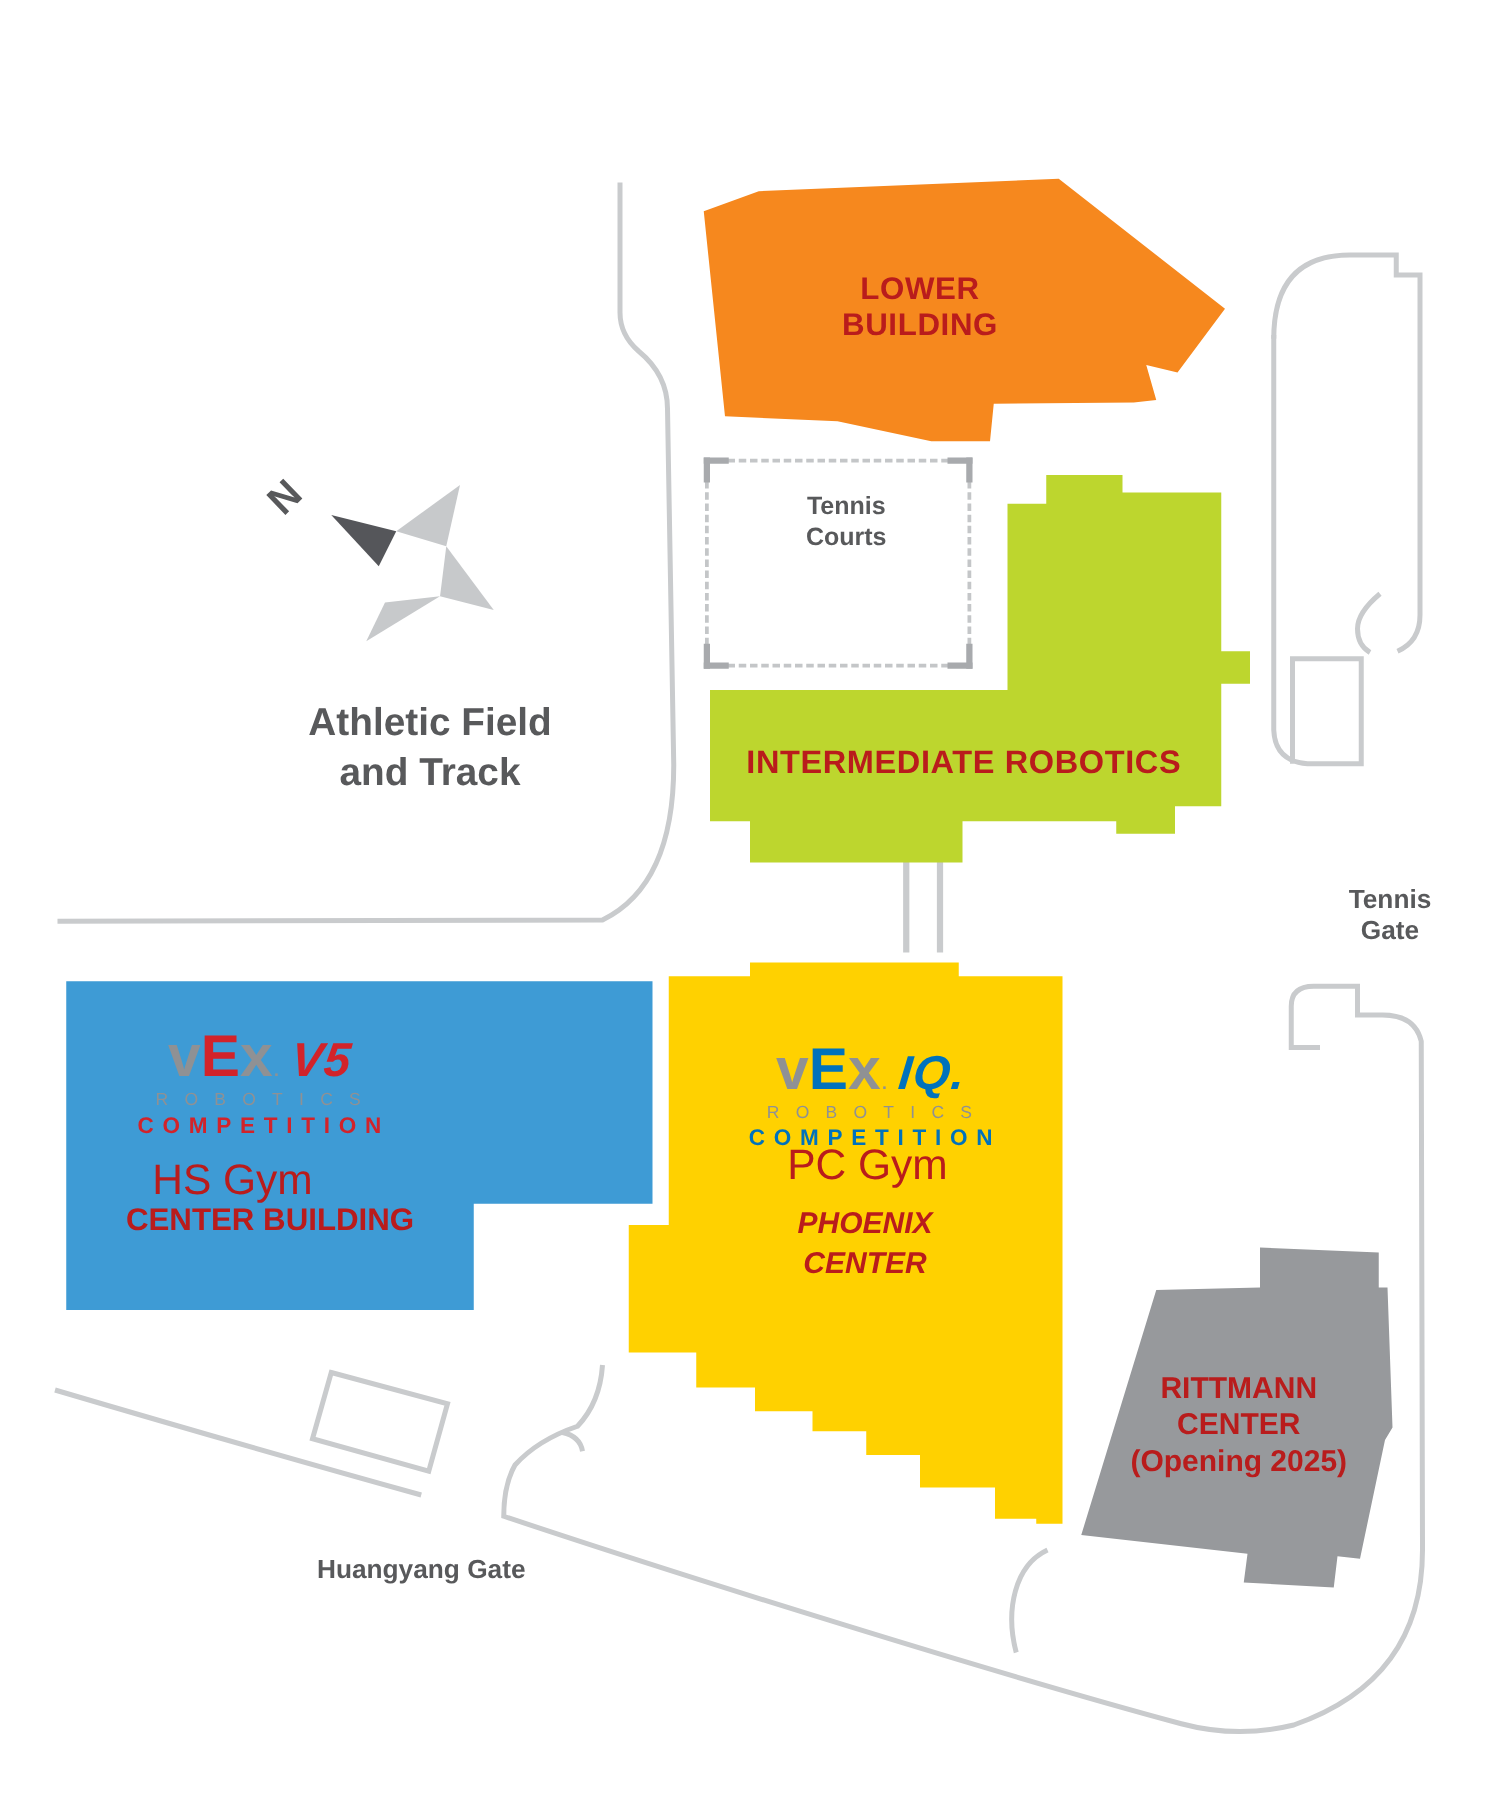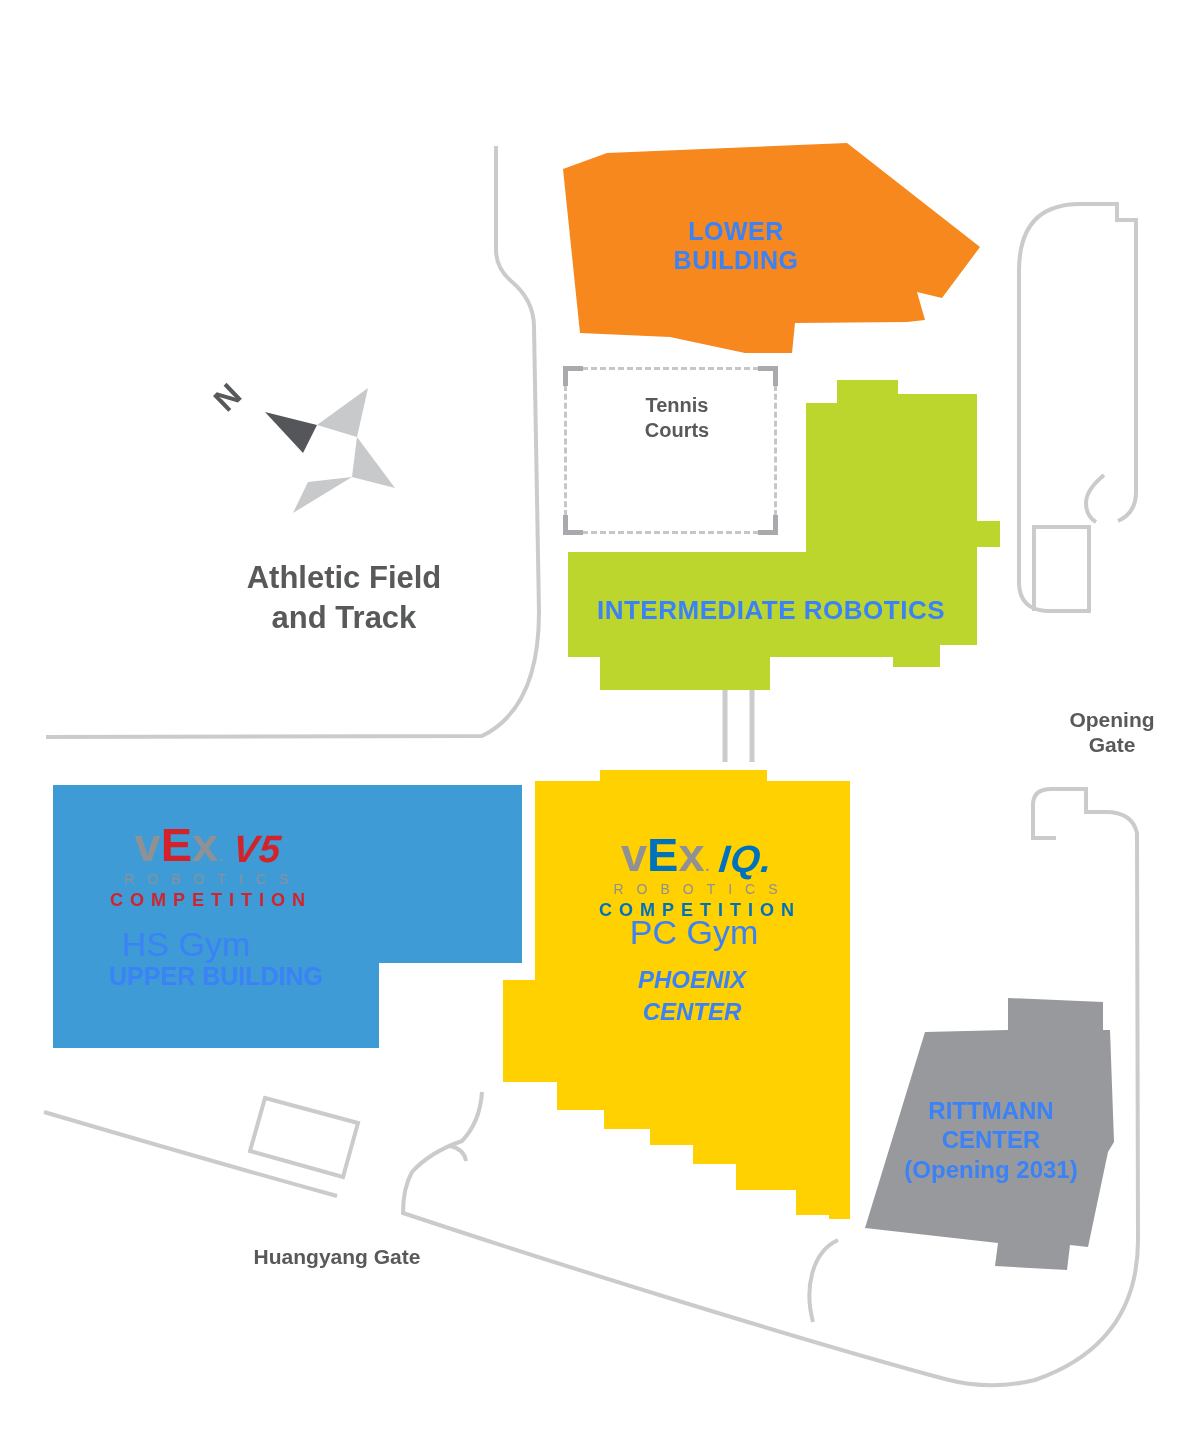--- a/index.html
+++ b/index.html
@@ -13,21 +13,21 @@
   .fill-blue{fill:var(--blue);}
   .fill-yellow{fill:var(--yellow);}
   .fill-graybldg{fill:var(--gray_building);}
   .compass-dark{fill:var(--compass_dark);}
   .compass-light{fill:var(--compass_light);}
   .road{stroke:var(--road);stroke-width:4;fill:none;stroke-linecap:butt;}
   .road-wide{stroke-width:5;}
 
   
   .lbl{position:absolute;transform:translate(-50%,-50%);text-align:center;
-       white-space:pre-line;font-weight:bold;color:#3b82f6;line-height:1.18;}
+       white-space:pre-line;font-weight:bold;color:#b91c1c;line-height:1.18;}
   .dark{color:var(--dark_text);}
 
   .lbl-lower{font-size:25px;letter-spacing:.5px;line-height:1.15;}
   .lbl-intermediate{font-size:26px;letter-spacing:.5px;}
   .lbl-tennis{font-size:20px;line-height:1.25;}
   .lbl-athletic{font-size:31px;line-height:1.3;margin-left:22px;}
   .lbl-gym{font-size:34px;font-weight:400;}
   .lbl-upper{font-size:25px;}
   .lbl-phoenix{font-size:24px;line-height:1.35;}
   .lbl-rittmann{font-size:24px;line-height:1.22;}
@@ -105,52 +105,52 @@
 BUILDING</div>
 
   <div class="lbl lbl-tennis dark" style="left:677px;top:418px;">Tennis
 Courts</div>
 
   <div class="lbl lbl-intermediate" style="left:771px;top:610px;">INTERMEDIATE ROBOTICS</div>
 
   <div class="lbl lbl-athletic dark" style="left:322px;top:598px;">Athletic Field
 and Track</div>
 
-  <div class="lbl lbl-gate dark" style="left:1112px;top:733px;">Opening Gate</div>
+  <div class="lbl lbl-gate dark" style="left:1112px;top:733px;">Tennis Gate</div>
 
   <div class="vex-logo" style="left:208px;top:824px;">
     <div class="vex-main">
       <span class="vex-v">v</span>
         <span class="vex-e c-red">E</span>
         <span class="vex-x">x</span>
         <span class="vex-dot">.</span>
         <span class="vex-series c-red">V5</span>
     </div>
     <div class="vex-robotics">ROBOTICS</div>
     <div class="vex-competition c-red">COMPETITION</div>
   </div>
 
   <div class="lbl lbl-gym" style="left:186px;top:932px;margin-top:12px;">HS Gym</div>
-  <div class="lbl lbl-upper" style="left:216px;top:977px;">UPPER BUILDING</div>
+  <div class="lbl lbl-upper" style="left:216px;top:977px;">CENTER BUILDING</div>
 
   <div class="vex-logo" style="left:697px;top:834px;">
     <div class="vex-main">
       <span class="vex-v">v</span>
         <span class="vex-e c-blue">E</span>
         <span class="vex-x">x</span>
         <span class="vex-dot">.</span>
         <span class="vex-series c-blue">IQ.</span>
     </div>
     <div class="vex-robotics">ROBOTICS</div>
     <div class="vex-competition c-blue">COMPETITION</div>
   </div>
 
   <div class="lbl lbl-gym" style="left:694px;top:932px;">PC Gym</div>
   <div class="lbl lbl-phoenix" style="left:692px;top:996px;font-style:italic;">PHOENIX
 CENTER</div>
 
   <div class="lbl lbl-rittmann" style="left:991px;top:1140px;">RITTMANN
 CENTER
-(Opening 2031)</div>
+(Opening 2025)</div>
 
   <div class="lbl lbl-gate dark" style="left:337px;top:1257px;text-align:right;">Huangyang Gate</div>
 
 </div>
 
 </body></html>

